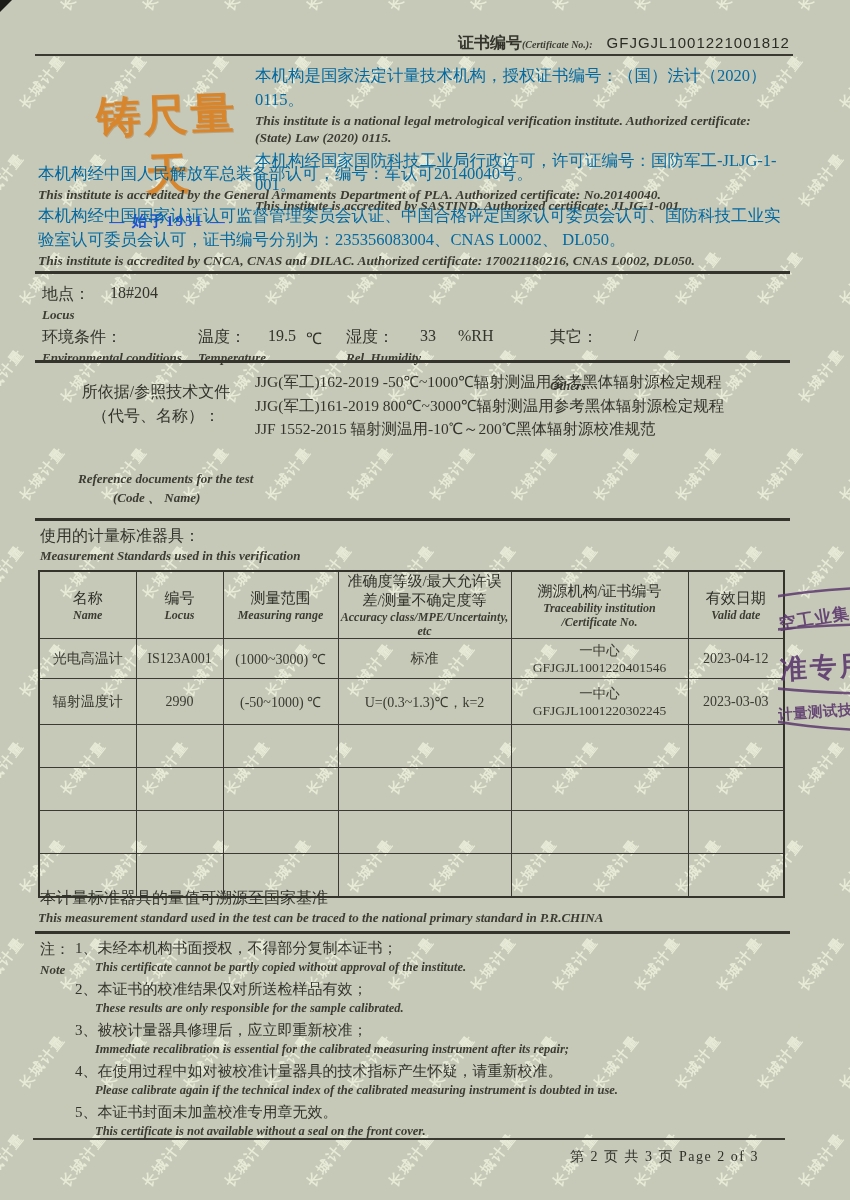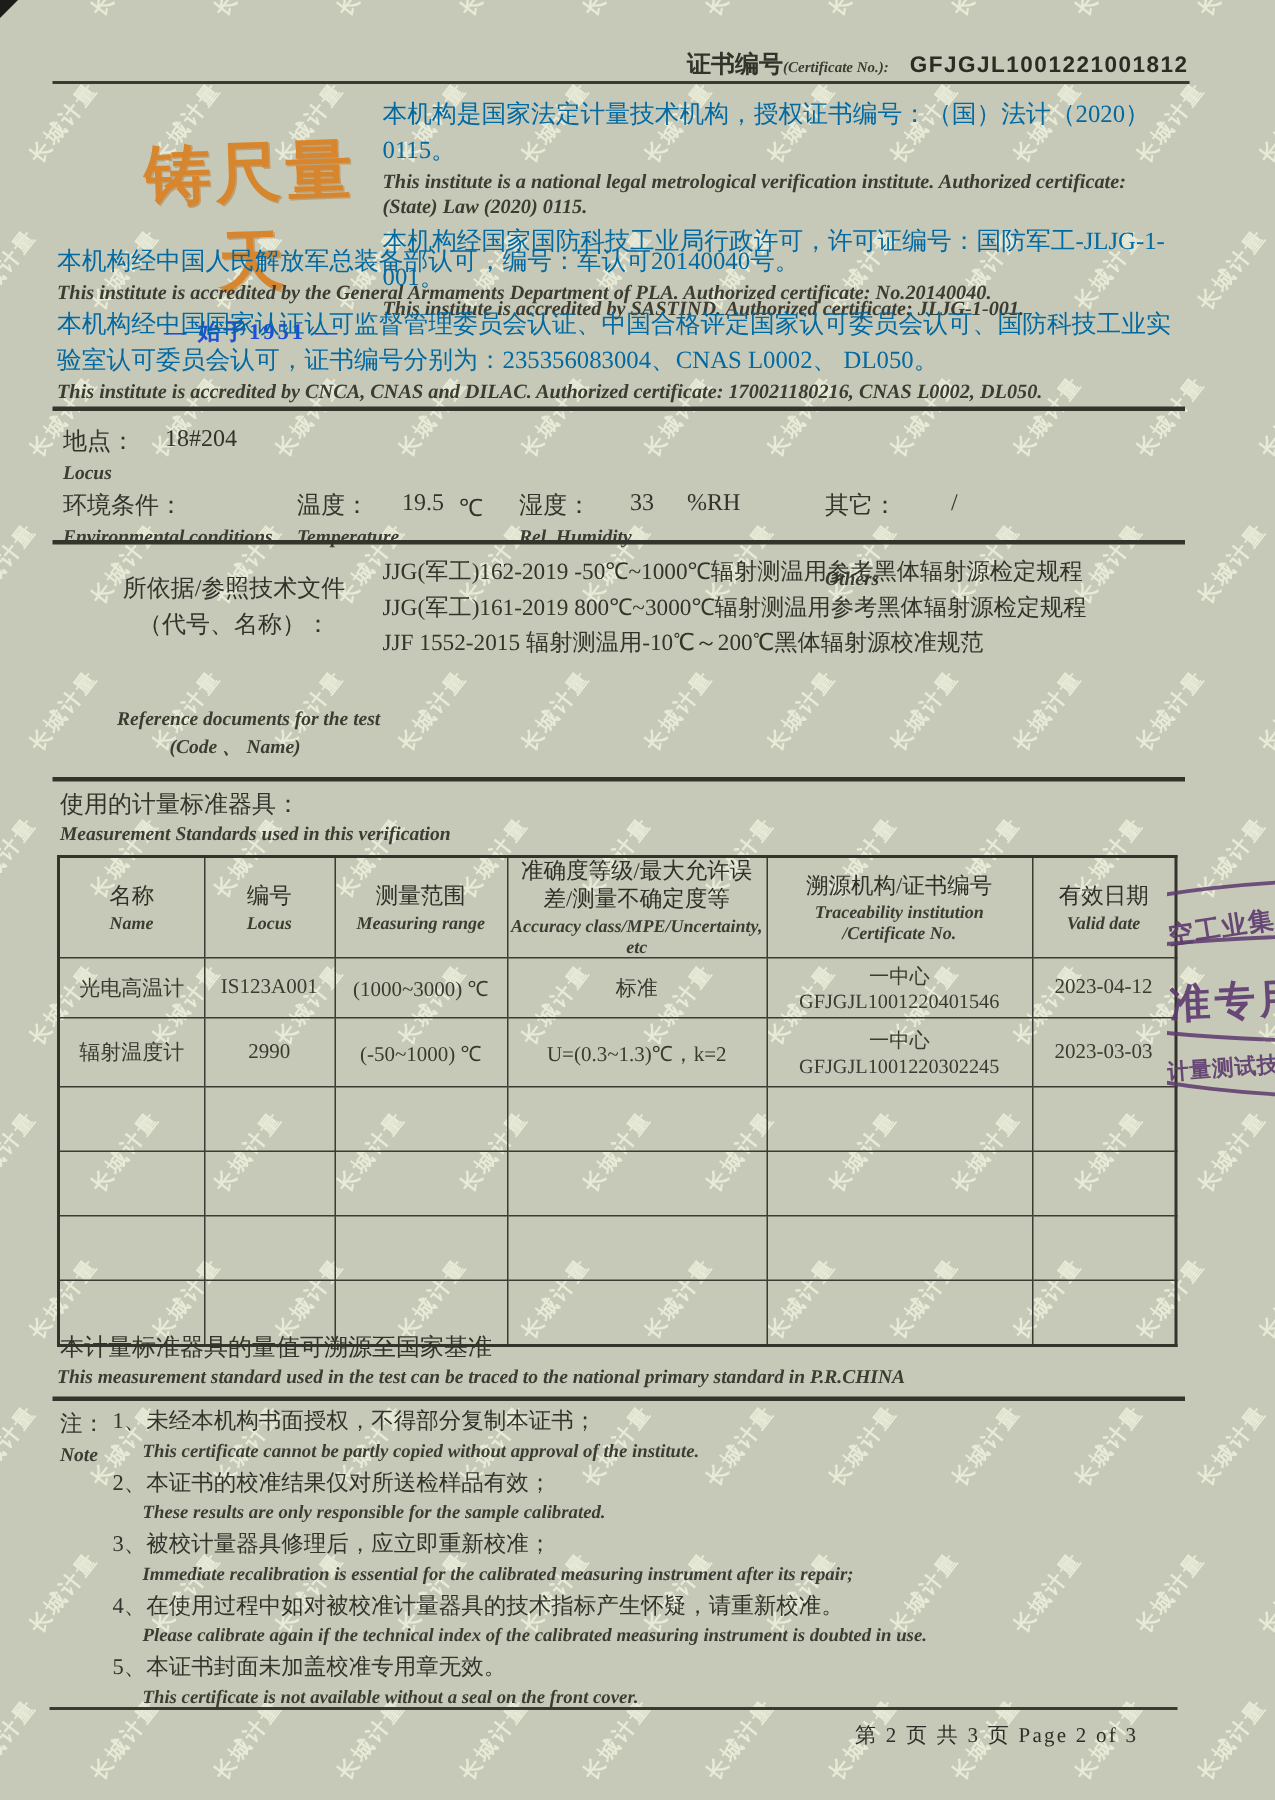--- a/index.html
+++ b/index.html
@@ -11,21 +11,21 @@
       color:rgba(240,242,224,0.8);letter-spacing:2px;white-space:nowrap;}
   .content{position:absolute;inset:0;z-index:1;}
   .corner{position:absolute;left:0;top:0;width:0;height:0;z-index:3;
           border-top:12px solid #1c1c18;border-right:12px solid transparent;}
   .hline{background:#3a3a32;height:2px;}
   .hline.heavy{height:3px;background:#34342c;}
   .cn{font-size:16px;color:#33332c;}
   .bold{font-weight:bold;}
   .en{font-family:"Liberation Serif",serif;font-style:italic;font-weight:bold;
       font-size:13px;color:#3c3c33;}
-  .cert-val{font-family:"Liberation Sans",sans-serif;font-weight:bold;font-size:15px;
+  .cert-val{font-family:"Liberation Sans",sans-serif;font-weight:normal;font-size:15px;
             letter-spacing:1px;color:#2c2c26;}
   .logo-calligraphy{font-size:44px;font-weight:bold;color:#d8862d;letter-spacing:3px;
             transform:rotate(-2deg);text-shadow:1px 1px 0 rgba(160,90,20,.35);}
   .logo-since{font-size:15px;font-weight:bold;color:#d element;color:#d99a3e;margin-top:8px;letter-spacing:2px;}
   .para-cn{font-size:16.5px;line-height:24px;color:#0369a1;}
   .para-en{font-style:italic;font-weight:bold;font-size:13.5px;line-height:17px;color:#3c3c33;}
   .docline{font-size:15.5px;line-height:23.5px;color:#34342c;}
   table.std{border-collapse:collapse;table-layout:fixed;}
   table.std td,table.std th{border:1.8px solid #3b3b33;text-align:center;vertical-align:middle;
      font-weight:normal;padding:0 2px;overflow:hidden;}

